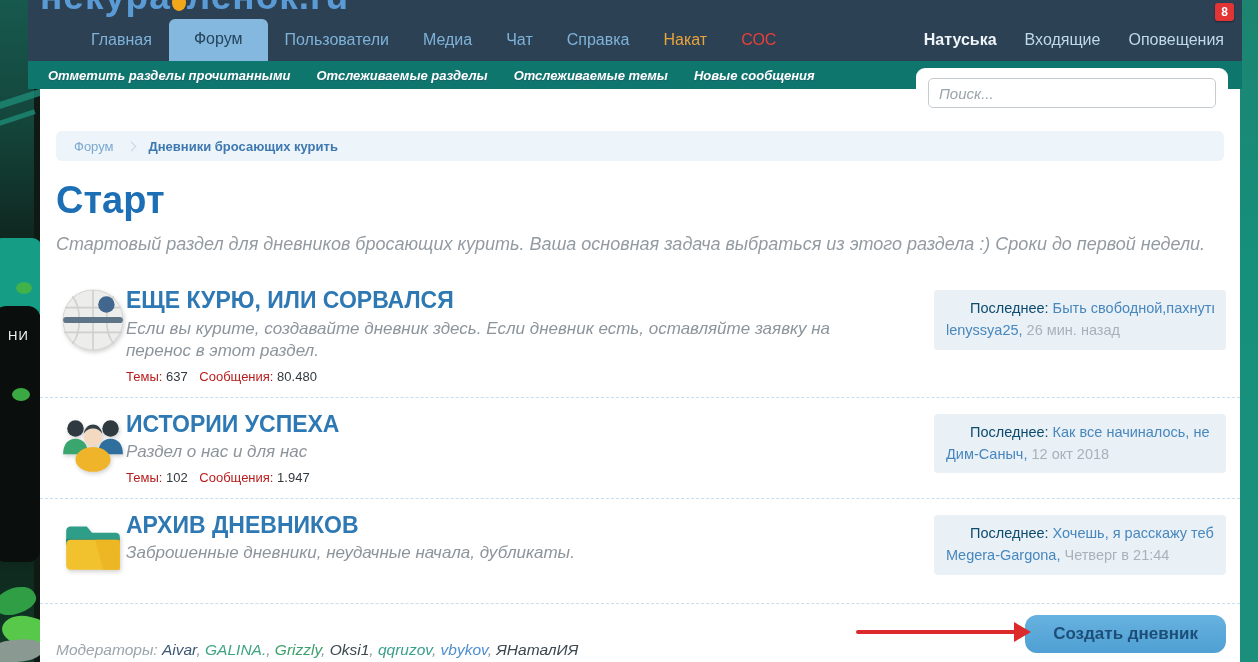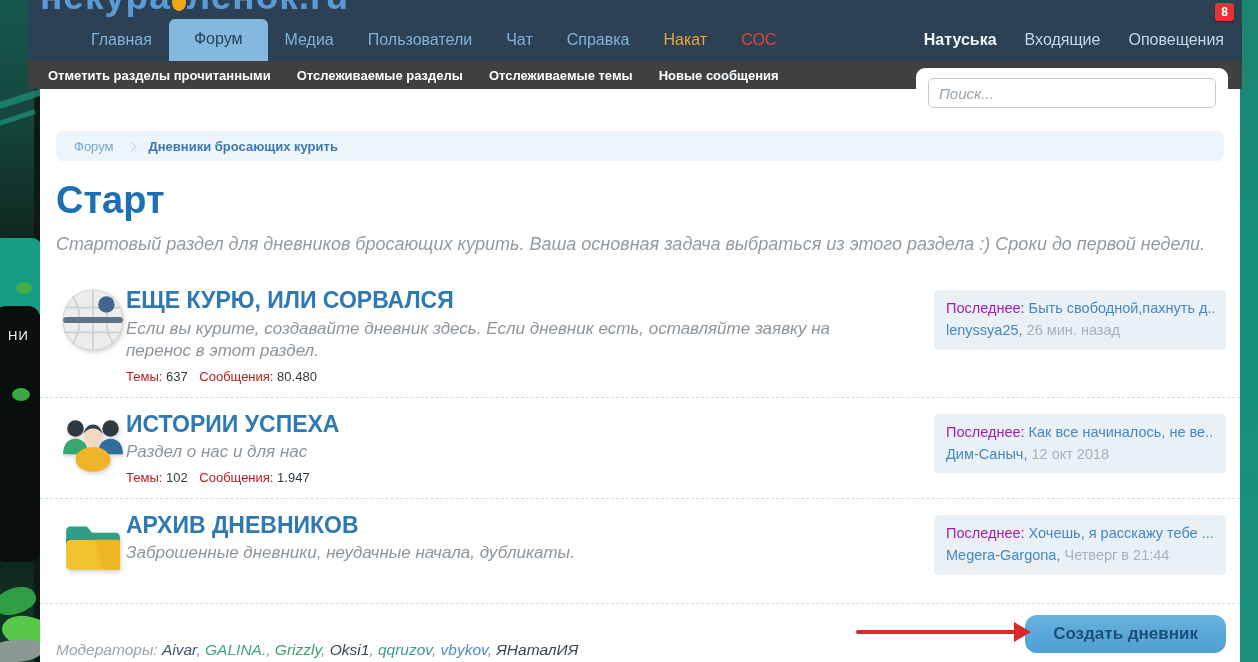--- a/index.html
+++ b/index.html
@@ -38,22 +38,22 @@
   .nav-menu { position:absolute; left:46px; bottom:0; display:flex; align-items:flex-end; }
   .nav-item { padding:10px 17px 12px; font-size:16px; color:#7fb2d9; cursor:pointer; white-space:nowrap; }
   .nav-item.active { background:#85b8de; color:#24455e; border-radius:6px 6px 0 0; padding:11px 25px 13px; }
   .nav-right { position:absolute; right:18px; bottom:12px; display:flex; gap:28px; font-size:16px; align-items:center; }
   .nav-right .username { color:#eef4f8; font-weight:bold; cursor:pointer; }
   .nav-right .nav-link { color:#bfd9ea; cursor:pointer; position:relative; }
   .alert-badge { position:absolute; top:-28px; right:-10px; background:#e23434; color:#fff;
     font-size:12px; font-weight:bold; padding:2px 6px; border-radius:3px; box-shadow:0 1px 2px rgba(0,0,0,.4); }
 
   
-  .subnav { position:absolute; left:28px; top:61px; width:1214px; height:28px; background:#404040;
-    display:flex; align-items:center; padding-left:20px; gap:26px; }
+  .subnav { position:absolute; left:28px; top:61px; width:1214px; height:28px; background:#0f766e;
+    display:flex; align-items:center; padding-left:20px; gap:26px;font-style:italic; }
   .subnav-item { font-size:13px; font-weight:bold; color:#ffffff; text-shadow:0 1px 0 rgba(40,75,104,.45);
     cursor:pointer; white-space:nowrap; }
 
   
   .search-panel { position:absolute; right:30px; top:68px; width:312px; height:50px;
     background:#fff; border-radius:9px; z-index:6; }
   .search-input { position:absolute; left:12px; right:12px; top:10px; height:30px;
     border:1px solid #c6cbd0; border-radius:5px; padding:0 10px;
     font-family:"Liberation Sans",sans-serif; font-style:italic; font-size:15px; color:#555; }
   .search-input::placeholder { color:#9aa4ab; font-style:italic; }
@@ -76,21 +76,21 @@
   .node-icon { width:66px; height:66px; flex:none; filter:drop-shadow(1px 2px 2px rgba(0,0,0,.18)); }
   .node-main { flex:1; padding-top:1px; }
   .node-title { font-size:23px; font-weight:bold; color:#2e79b3; line-height:1.1; cursor:pointer; }
   .node-desc { font-style:italic; font-size:17px; color:#8d959c; margin-top:4px; line-height:1.3; max-width:740px; }
   .node-stats { margin-top:7px; font-size:13px; }
   .stat-label { color:#b91c1c; }
   .stat-value { color:#32393f; margin-right:8px; }
   .last-card { width:292px; flex:none; background:#e9f0f6; border-radius:4px; padding:8px 12px;
     font-size:14.5px; line-height:1.5; margin-top:3px; }
   .last-line { white-space:nowrap; overflow:hidden; }
-  .last-label { color:#a21caf; }
+  .last-label { color:#0c4a6e;margin-left:24px; }
   .last-link { color:#4787bd; cursor:pointer; }
   .last-user { color:#4787bd; cursor:pointer; }
   .last-time { color:#a9b1b8; }
 
   .content-footer { margin-top:12px; border-top:1px dashed #c8deee; position:relative; height:66px; }
   .mods { position:absolute; left:16px; bottom:10px; font-size:15.5px; font-style:italic; color:#9aa4ab; }
   .mod-name { cursor:pointer; }
   .mod-sep { color:#8b949b; }
   .create-btn { position:absolute; right:14px; top:11px; background:linear-gradient(#67b2e0,#4f9fd3);
     color:#1c4e78; font-weight:bold; font-size:17px; font-family:"Liberation Sans",sans-serif;
@@ -116,22 +116,22 @@
 <div class="bg-blob g2"></div>
 <div class="bg-leaf1"></div>
 <div class="bg-leaf2"></div>
 <div class="bg-leaf3"></div>
 
 <div class="navbar">
   <div class="logo"><span>некура</span><span class="drop"></span><span>ленок.ru</span></div>
   <div class="nav-menu">
     <div class="nav-item" style="color: rgb(127, 178, 217);">Главная</div>
     <div class="nav-item active" style="color: rgb(36, 69, 94);">Форум</div>
+    <div class="nav-item" style="color: rgb(127, 178, 217);">Пользователи</div>
     <div class="nav-item" style="color: rgb(127, 178, 217);">Медиа</div>
-    <div class="nav-item" style="color: rgb(127, 178, 217);">Пользователи</div>
     <div class="nav-item" style="color: rgb(127, 178, 217);">Чат</div>
     <div class="nav-item" style="color: rgb(127, 178, 217);">Справка</div>
     <div class="nav-item" style="color: rgb(233, 164, 60);">Накат</div>
     <div class="nav-item" style="color: rgb(232, 64, 58);">СОС</div>
   </div>
   <div class="nav-right">
     <span class="username">Натуська</span>
     <span class="nav-link">Входящие</span>
     <span class="nav-link"><span>Оповещения</span><span class="alert-badge">8</span></span>
   </div>

